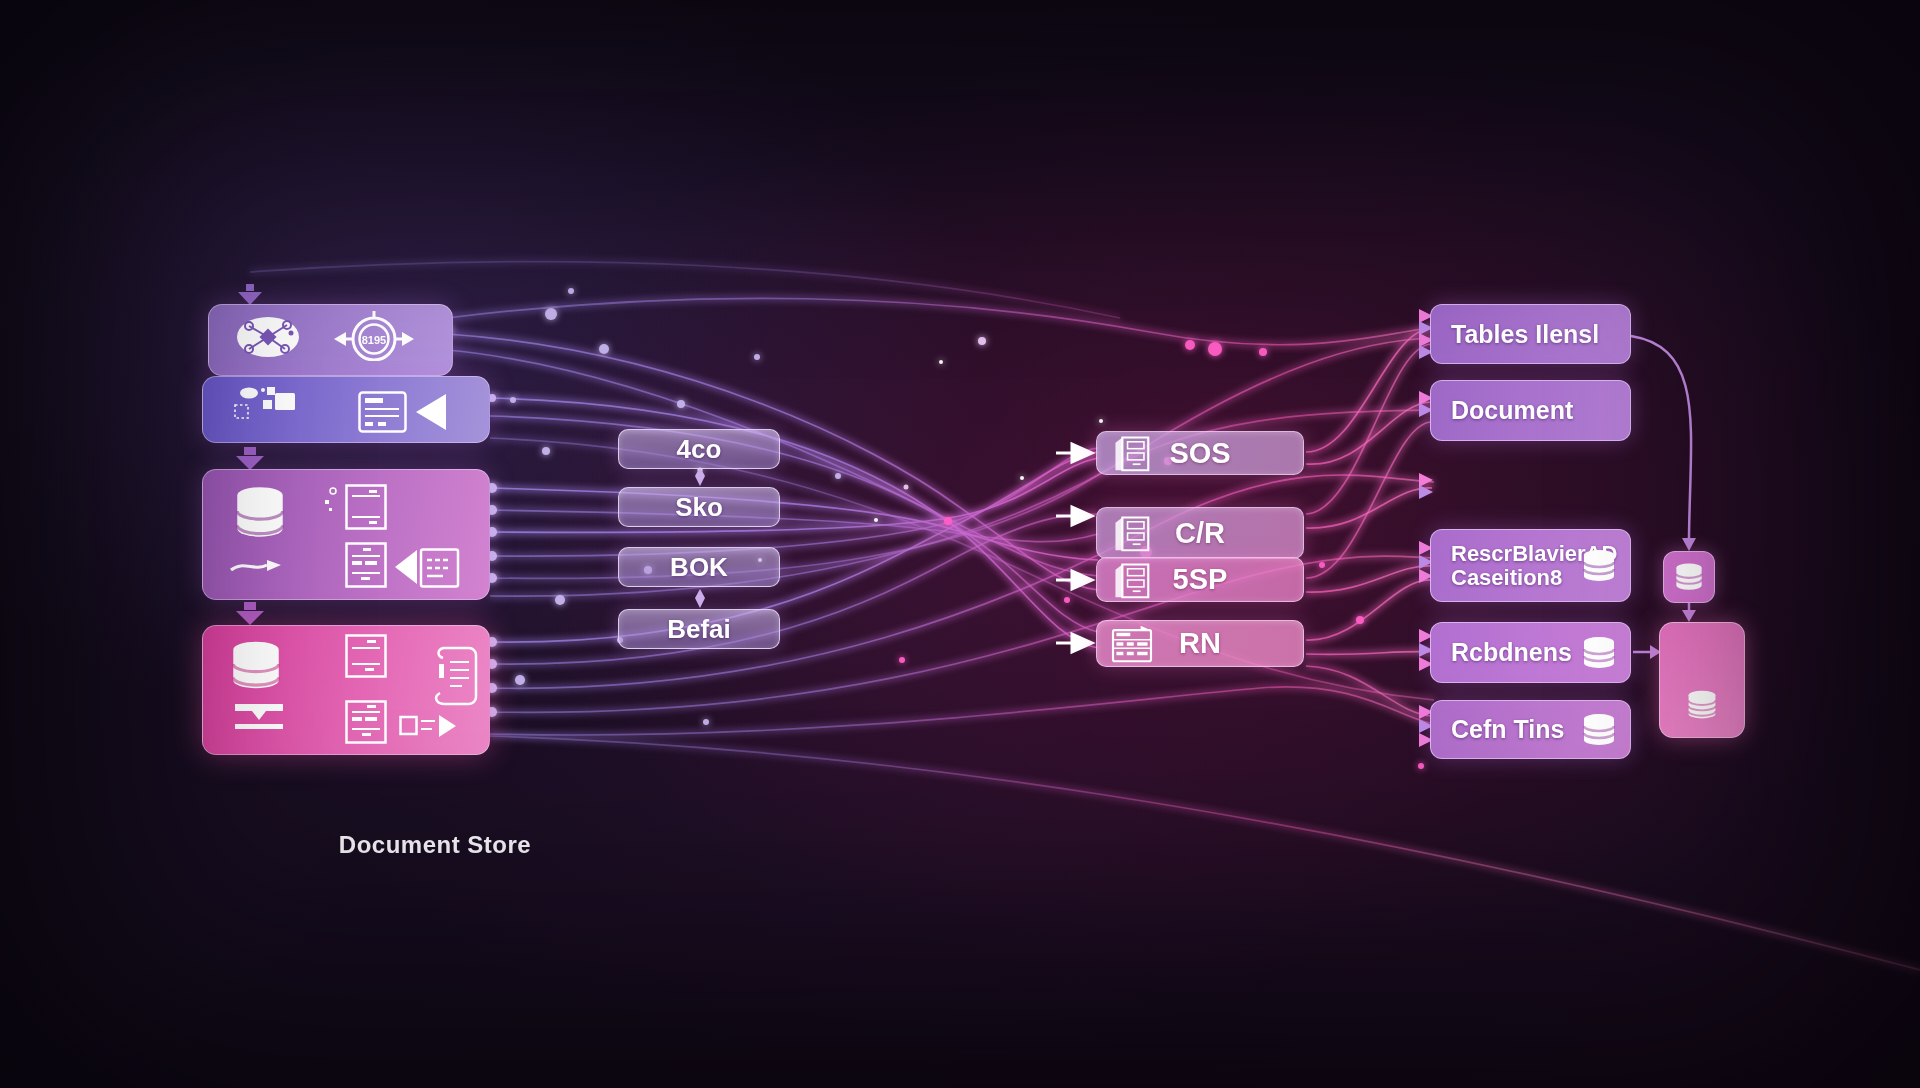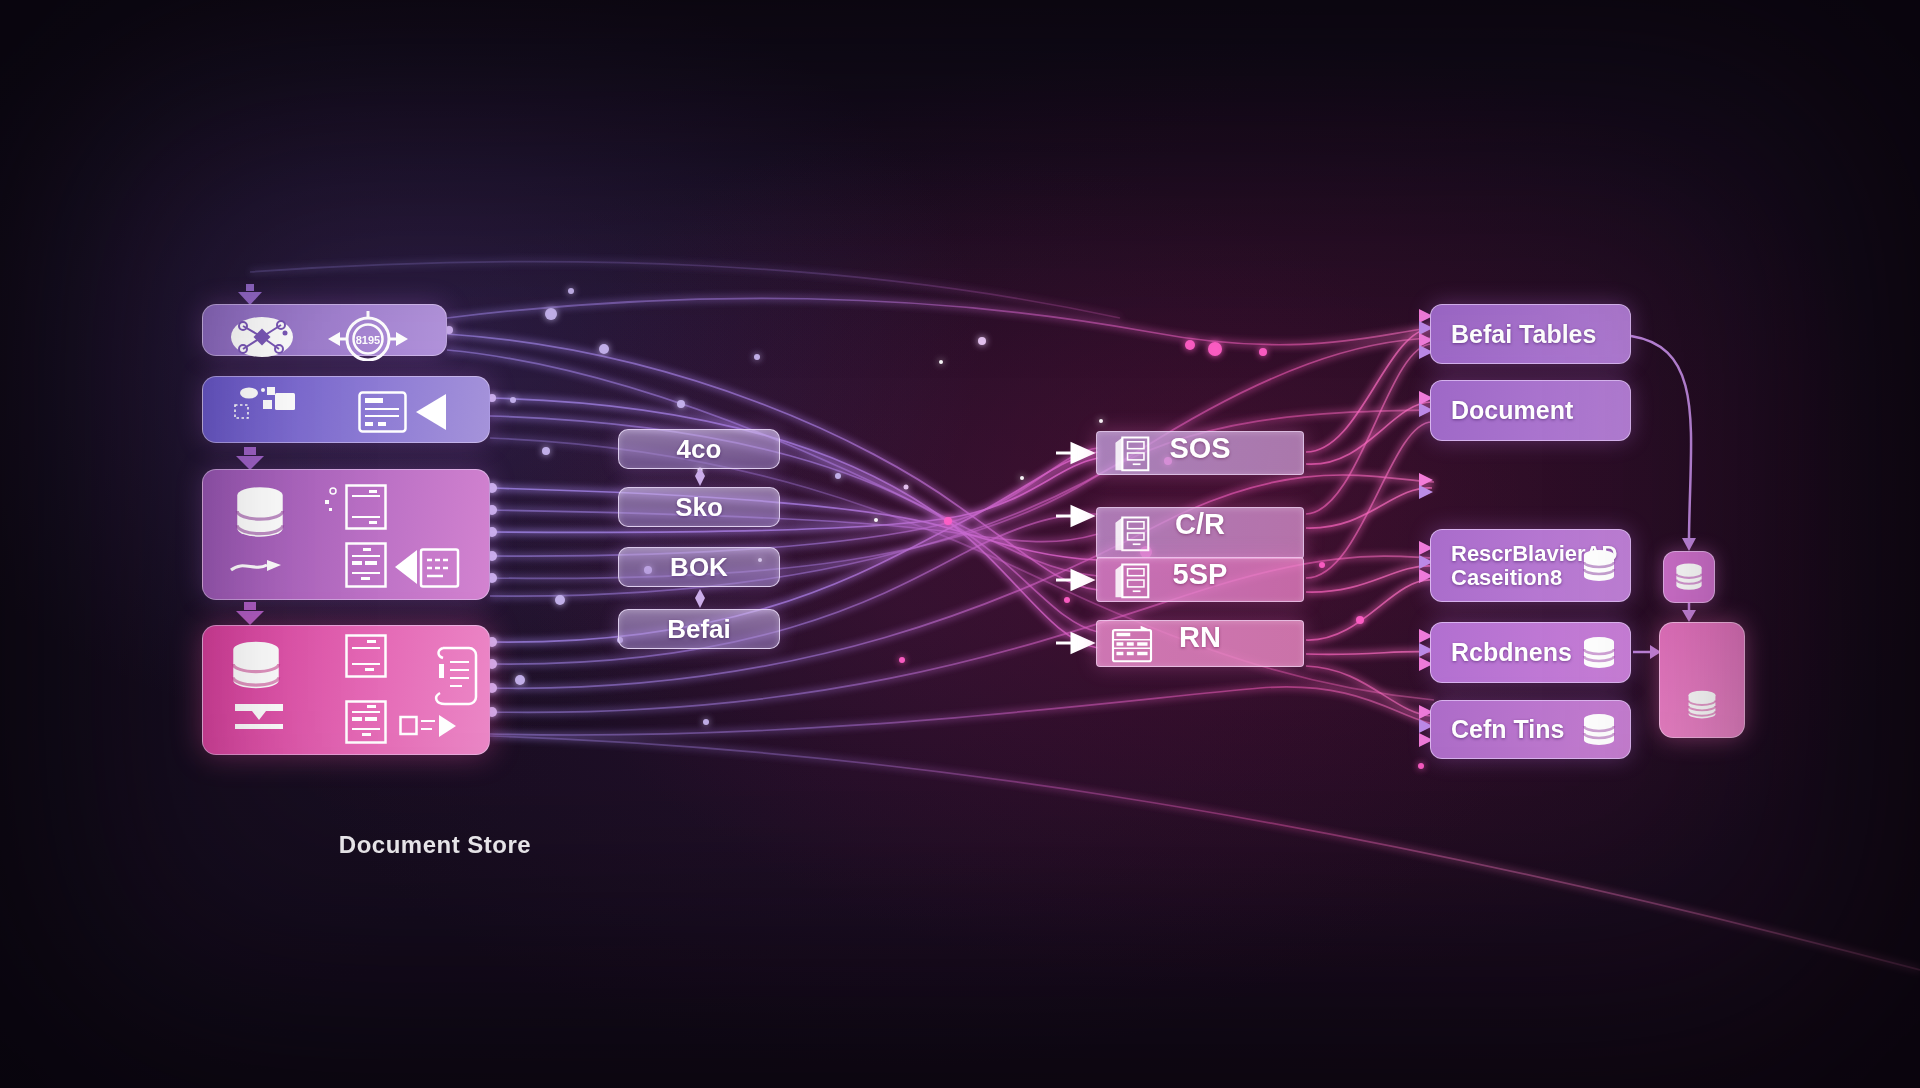--- a/index.html
+++ b/index.html
@@ -10,35 +10,35 @@
       radial-gradient(1050px 700px at 64% 47%, rgba(116,16,62,0.40), rgba(0,0,0,0) 68%),
       radial-gradient(800px 560px at 22% 32%, rgba(94,64,150,0.28), rgba(0,0,0,0) 70%),
       radial-gradient(900px 640px at 47% 56%, rgba(70,26,74,0.30), rgba(0,0,0,0) 72%),
       linear-gradient(135deg,#191024 0%,#170d20 45%,#1d0c20 100%);
   }
   .vignette{position:absolute;inset:0;box-shadow:inset 0 0 240px 90px rgba(4,2,7,0.78);pointer-events:none;z-index:9;}
   .flow{position:absolute;left:0;top:0;z-index:1;}
   .node{position:absolute;box-sizing:border-box;z-index:3;border-radius:14px;}
   
   .lbox{border:1.5px solid rgba(235,220,250,.5);box-shadow:0 0 26px rgba(190,110,230,.28);}
-  .lbox1{left:202px;top:304px;width:245px;height:52px;background:linear-gradient(100deg,#8e6bc2,#b394dc);}
+  .lbox1{left:208px;top:304px;width:245px;height:72px;background:linear-gradient(100deg,#8e6bc2,#b394dc);}
   .lbox2{left:202px;top:376px;width:288px;height:67px;background:linear-gradient(100deg,#6a58cc,#a593da);}
   .lbox3{left:202px;top:469px;width:288px;height:131px;background:linear-gradient(100deg,#9a57b6,#d383d0);}
   .lbox4{left:202px;top:625px;width:288px;height:130px;background:linear-gradient(100deg,#da3f9e,#ec88c7);box-shadow:0 0 30px rgba(250,90,180,.38);}
   .icon{position:absolute;}
   
   .sbox{left:618px;width:162px;height:40px;border-radius:10px;
     background:linear-gradient(180deg,rgba(205,180,235,.62),rgba(160,128,205,.55));
     border:1.5px solid rgba(236,222,250,.85);
     box-shadow:0 0 18px rgba(190,130,235,.30), inset 0 1px 6px rgba(255,255,255,.25);
     color:#fff;font-weight:bold;font-size:26px;display:flex;align-items:center;justify-content:center;
     text-shadow:0 1px 3px rgba(60,20,90,.55);}
   
-  .mbox{left:1096px;width:208px;border-radius:4px;color:#fff;font-weight:bold;font-size:29px;
-    display:flex;align-items:flex-start;justify-content:center;
+  .mbox{left:1096px;width:208px;border-radius:10px;color:#fff;font-weight:bold;font-size:29px;
+    display:flex;align-items:center;justify-content:center;
     border:1.5px solid rgba(244,224,250,.65);
     box-shadow:0 0 20px rgba(235,110,200,.30), inset 0 1px 6px rgba(255,255,255,.22);
     text-shadow:0 1px 3px rgba(90,20,70,.5);}
   .mbox .icon{left:14px;top:50%;transform:translateY(-50%);}
   
   .tbox{left:1430px;width:201px;border-radius:12px;color:#fff;font-weight:bold;font-size:25px;
     display:flex;align-items:center;border:1.5px solid rgba(228,200,248,.75);
     box-shadow:0 0 22px rgba(195,115,235,.32);padding-left:20px;box-sizing:border-box;
     text-shadow:0 1px 3px rgba(60,20,90,.55);}
   .tbox .lbl{line-height:1.08;}
@@ -406,21 +406,21 @@
         <rect x="30" y="20" width="12" height="4" fill="#fff"></rect>
       <rect x="6" y="31" width="8" height="4" fill="#fff"></rect>
         <rect x="18" y="31" width="8" height="4" fill="#fff"></rect>
         <rect x="30" y="31" width="12" height="4" fill="#fff"></rect>
       <rect x="6" y="9" width="16" height="4" fill="#fff"></rect>
     </svg>
     <span>RN</span>
   </div>
 
   <div class="node tbox t0">
-    <span class="lbl">Befai Tables</span>
+    <span class="lbl">Tables Ilensl</span>
   </div>
   <div class="node tbox t1">
     <span class="lbl">Document</span>
   </div>
   <div class="node tbox t3">
     <span class="lbl">RescrBlavierAD Caseition8</span>
     <svg class="dbic" width="38" height="34" viewBox="0 0 38 34">
       <ellipse cx="19" cy="6" rx="15" ry="5" fill="#fff"></ellipse>
       <path d="M4,6 v21 a15,5 0 0,0 30,0 v-21" fill="#fff"></path>
       <path d="M4,13 a15,5 0 0,0 30,0 M4,20 a15,5 0 0,0 30,0" stroke="rgba(150,80,170,.55)" stroke-width="2.5" fill="none"></path>

